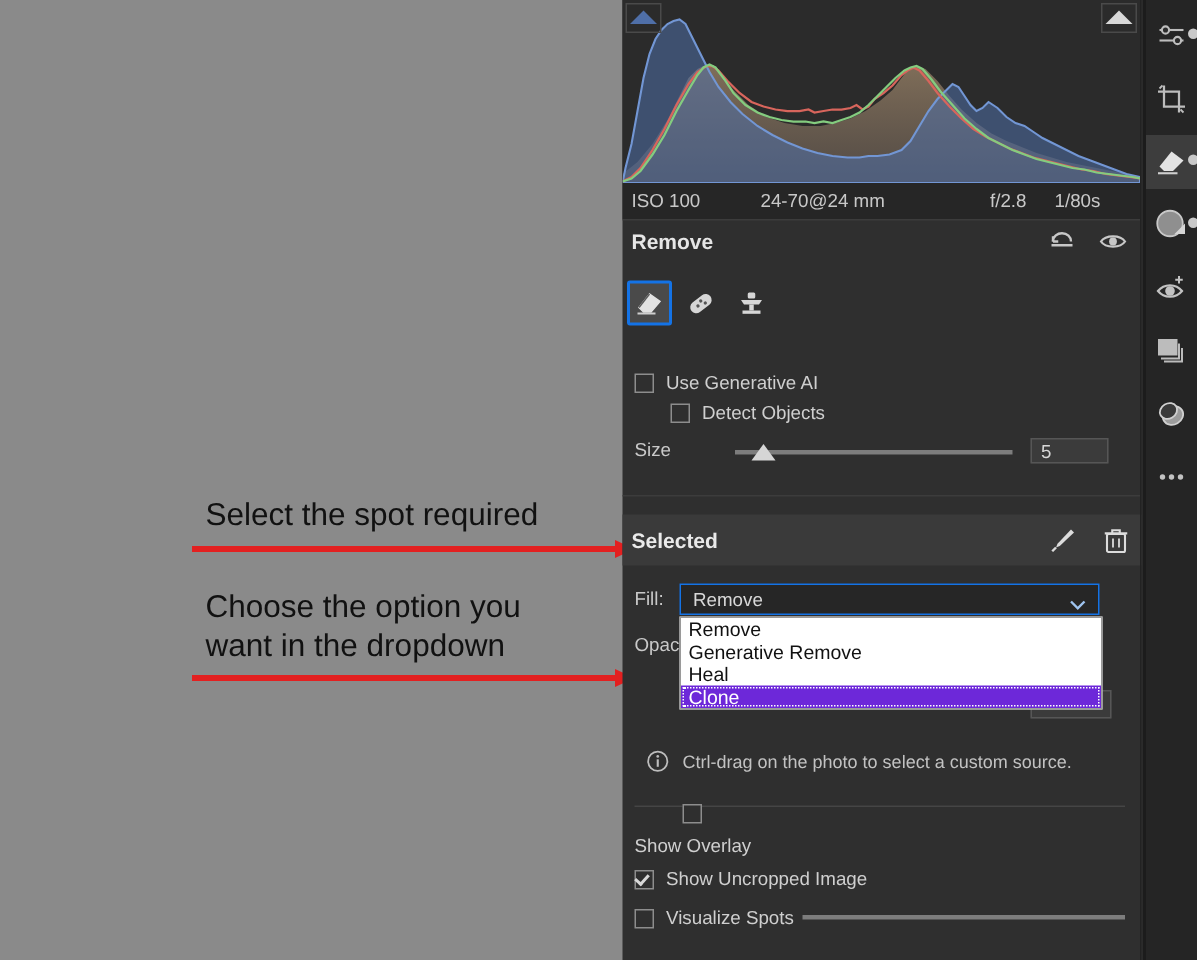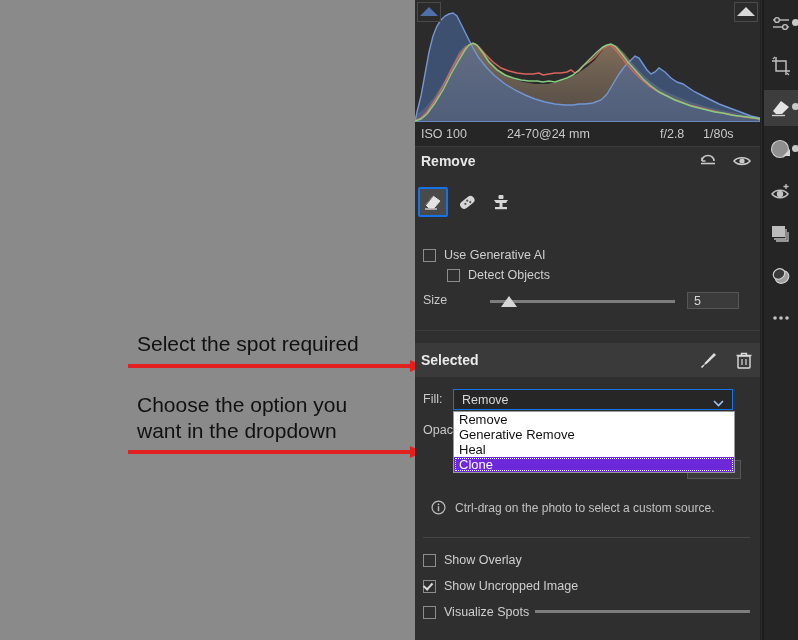--- a/index.html
+++ b/index.html
@@ -102,21 +102,21 @@
   .dd-item{height:15px;line-height:15px;padding-left:5px;color:#111;font-size:13px;white-space:nowrap;}
   .dd-item.hl{background:#6d28d9;color:#fff;outline:1px dotted #ffffff;outline-offset:-2px;}
 
   
   .hintrow{position:absolute;left:0;top:497px;width:345px;height:24px;}
   .hint-ico{position:absolute;left:16px;top:3px;}
   .hint-txt{position:absolute;left:40px;top:4px;color:#c2c2c2;font-size:12px;}
 
   .bot-div{position:absolute;left:8px;top:537px;width:327px;height:1px;background:#454545;}
 
-  .cb-overlay{top:553px;}
+  .cb-overlay{top:536px;flex-direction:column;}
   .cb-uncrop{top:579px;}
   .cb-visual{top:605px;}
   .vis-slider{position:absolute;left:120px;top:610px;width:215px;height:3px;background:#7d7d7d;}
 
   
   .rail{position:absolute;left:764px;top:0;width:34px;height:640px;background:#252525;}
   .railbtn{position:relative;width:34px;height:36px;display:flex;align-items:center;justify-content:center;}
   .railbtn.active{background:#3d3d3d;}
   .rail-dot{position:absolute;right:-1px;top:13px;width:7px;height:7px;border-radius:50%;background:#c9c9c9;}
   .rail-sep{height:6px;}

